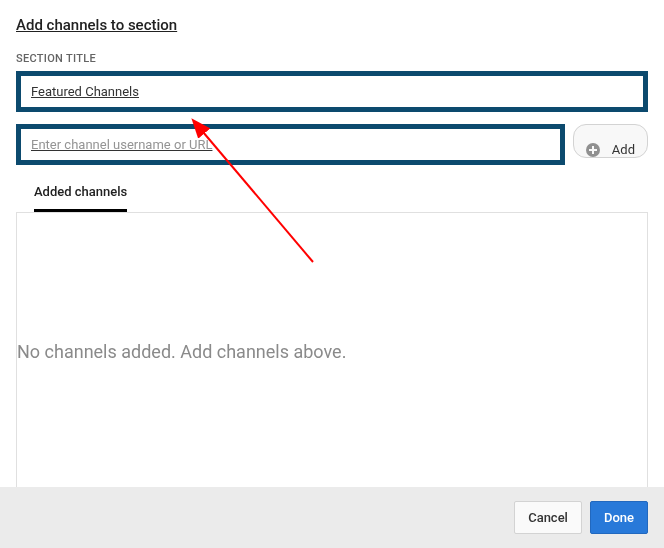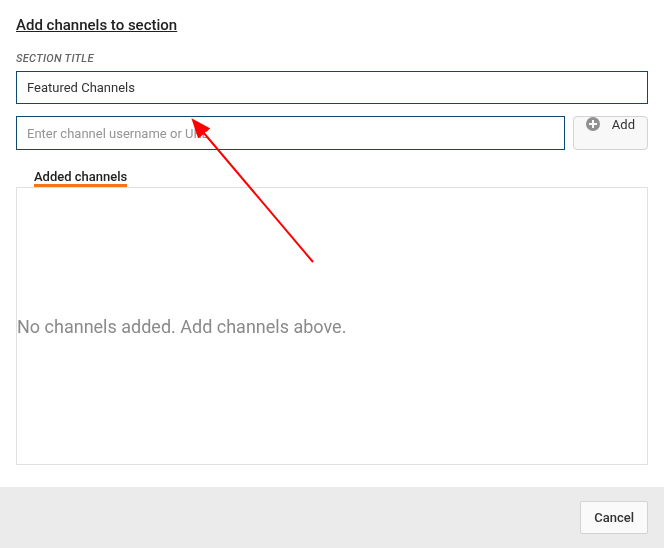--- a/index.html
+++ b/index.html
@@ -24,51 +24,51 @@
       color: #212121;
       margin-bottom: 18px;
       text-decoration: underline;
     }
     .field-label {
       font-size: 11px;
       font-weight: 500;
       color: #646464;
       letter-spacing: 0.3px;
       margin-bottom: 6px;
-      font-style: italic;
     }
     .text-input {
       width: 100%;
-      border: 1px solid #0c4a6e;
+      border: 5px solid #0c4a6e;
       padding: 8px 10px;
       font-size: 13px;
       font-family: inherit;
       color: #333;
       outline: none;
       background: #fff;
+      text-decoration: underline;
     }
     .text-input::placeholder {
       color: #949494;
     }
     .channel-row {
       display: flex;
       gap: 8px;
       margin-top: 12px;
     }
     .channel-row .text-input {
       flex: 1;
     }
     .add-btn {
       display: flex;
-      align-items: flex-start;
+      align-items: flex-end;
       justify-content: center;
       gap: 12px;
       background: #f8f8f8;
       border: 1px solid #d3d3d3;
-      border-radius: 4px;
+      border-radius: 13px;
       padding: 0 12px;
       font-size: 13px;
       font-family: inherit;
       color: #333;
       cursor: pointer;
       height: 34px;
     }
     .add-icon {
       width: 14px;
       height: 14px;
@@ -96,21 +96,22 @@
     }
     .tabs {
       margin-top: 16px;
       padding-left: 18px;
     }
     .tab {
       display: inline-block;
       font-size: 13px;
       font-weight: 500;
       color: #212121;
-      border-bottom: 3px solid #f97316;
+      padding-bottom: 10px;
+      border-bottom: 3px solid #000000;
       cursor: pointer;
     }
     .tab-panel {
       border: 1px solid #e0e0e0;
       border-top: 1px solid #e0e0e0;
       height: 278px;
       display: flex;
       align-items: center;
     }
     .empty-text {
@@ -175,20 +176,21 @@
   <div class="tabs">
     <div class="tab">Added channels</div>
   </div>
   <div class="tab-panel">
     <div class="empty-text">No channels added. Add channels above.</div>
   </div>
 </div>
 
 <div class="footer">
   <button class="btn btn-cancel">Cancel</button>
+  <button class="btn btn-done">Done</button>
 </div>
 
 <svg class="arrow-svg" width="664" height="548">
   <defs>
     <marker id="arrowhead" markerWidth="10" markerHeight="8" refX="1" refY="4" orient="auto">
       <polygon points="0 0, 10 4, 0 8" fill="#ff0000"></polygon>
     </marker>
   </defs>
   <line x1="313" y1="262" x2="203" y2="132" stroke="#ff0000" stroke-width="2" marker-end="url(#arrowhead)"></line>
 </svg>

